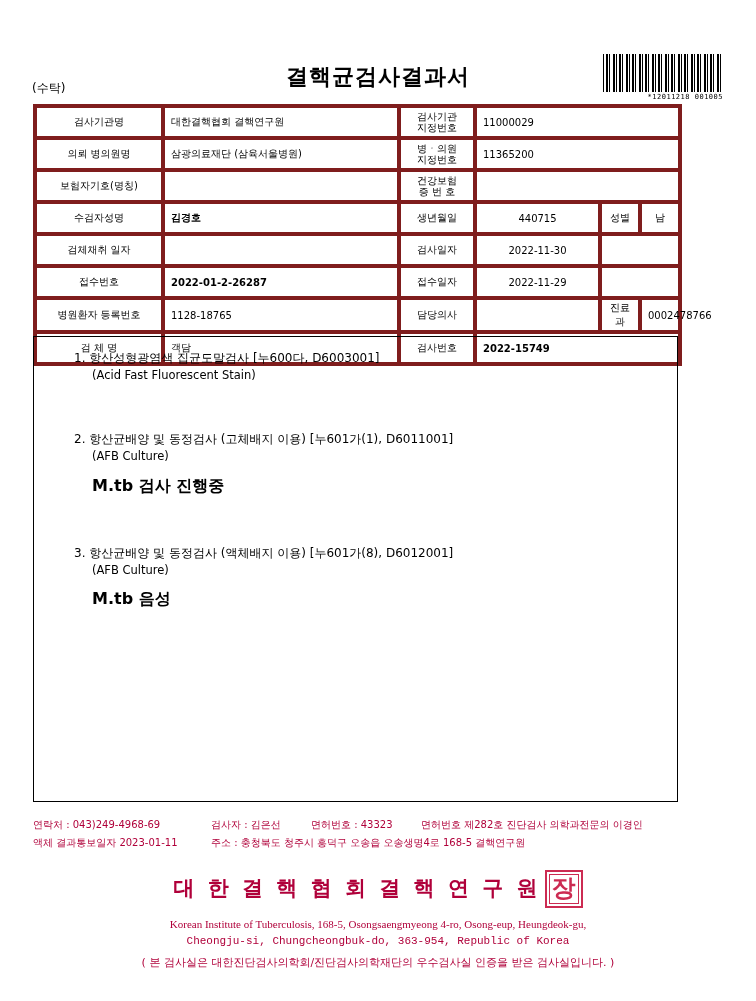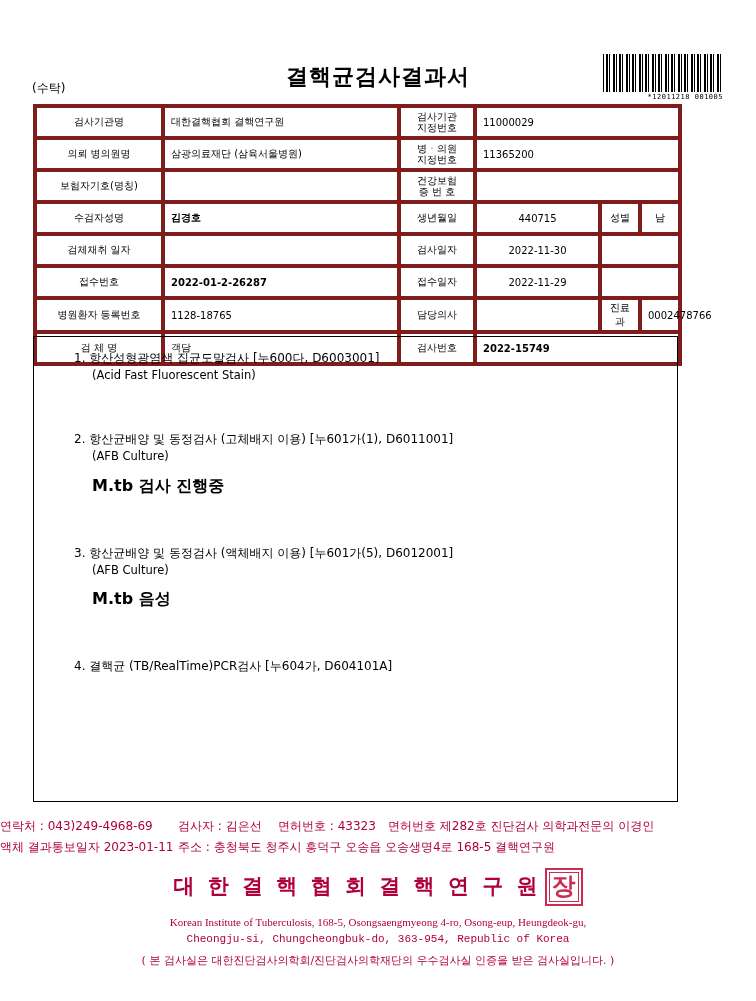--- a/index.html
+++ b/index.html
@@ -138,37 +138,38 @@
   }
   .spacer-lg { height: 46px; }
 
   
   .footer {
     position: absolute;
     left: 0; right: 0;
     top: 818px;
   }
   .f-row {
-    font-size: 12px;
+    font-size: 10px;
     color: #b0003a;
     display: flex;
     margin-bottom: 4px;
+    padding-left: 33px;
   }
   .f-seg { white-space: nowrap; }
   .f-seg.c1 { width: 178px; }
   .f-seg.c2 { width: 100px; }
   .f-seg.c3 { width: 110px; }
 
   .org-line {
     text-align: center;
     font-size: 21px;
     font-weight: bold;
     color: #b0003a;
     letter-spacing: 3px;
-    margin-top: 12px;
+    margin-top: 20px;
     position: relative;
   }
   .stamp {
     display: inline-block;
     position: relative;
     width: 38px;
     height: 38px;
     vertical-align: middle;
     margin-left: 4px;
   }
@@ -311,31 +312,27 @@
       <span>2.</span>
       <span>항산균배양 및 동정검사 (고체배지 이용) [누601가(1), D6011001]</span>
       <div class="res-line2">(AFB Culture)</div>
       <div class="res-result">M.tb 검사 진행중</div>
     </div>
 
     <div class="spacer-lg"></div>
 
     <div class="res-item">
       <span>3.</span>
-      <span>항산균배양 및 동정검사 (액체배지 이용) [누601가(5), D6012001]</span>
+      <span>항산균배양 및 동정검사 (액체배지 이용) [누601가(8), D6012001]</span>
       <div class="res-line2">(AFB Culture)</div>
       <div class="res-result">M.tb 음성</div>
     </div>
 
     <div class="spacer-lg"></div>
 
-    <div class="res-item">
-      <span>4.</span>
-      <span>결핵균 (TB/RealTime)PCR검사    [누604가, D604101A]</span>
-    </div>
 
   </div>
 
   <div class="footer">
 
     <div class="f-row">
       <span class="f-seg c1">
         <span>연락처 :</span>
         <span>043)249-4968-69</span>
       </span>

